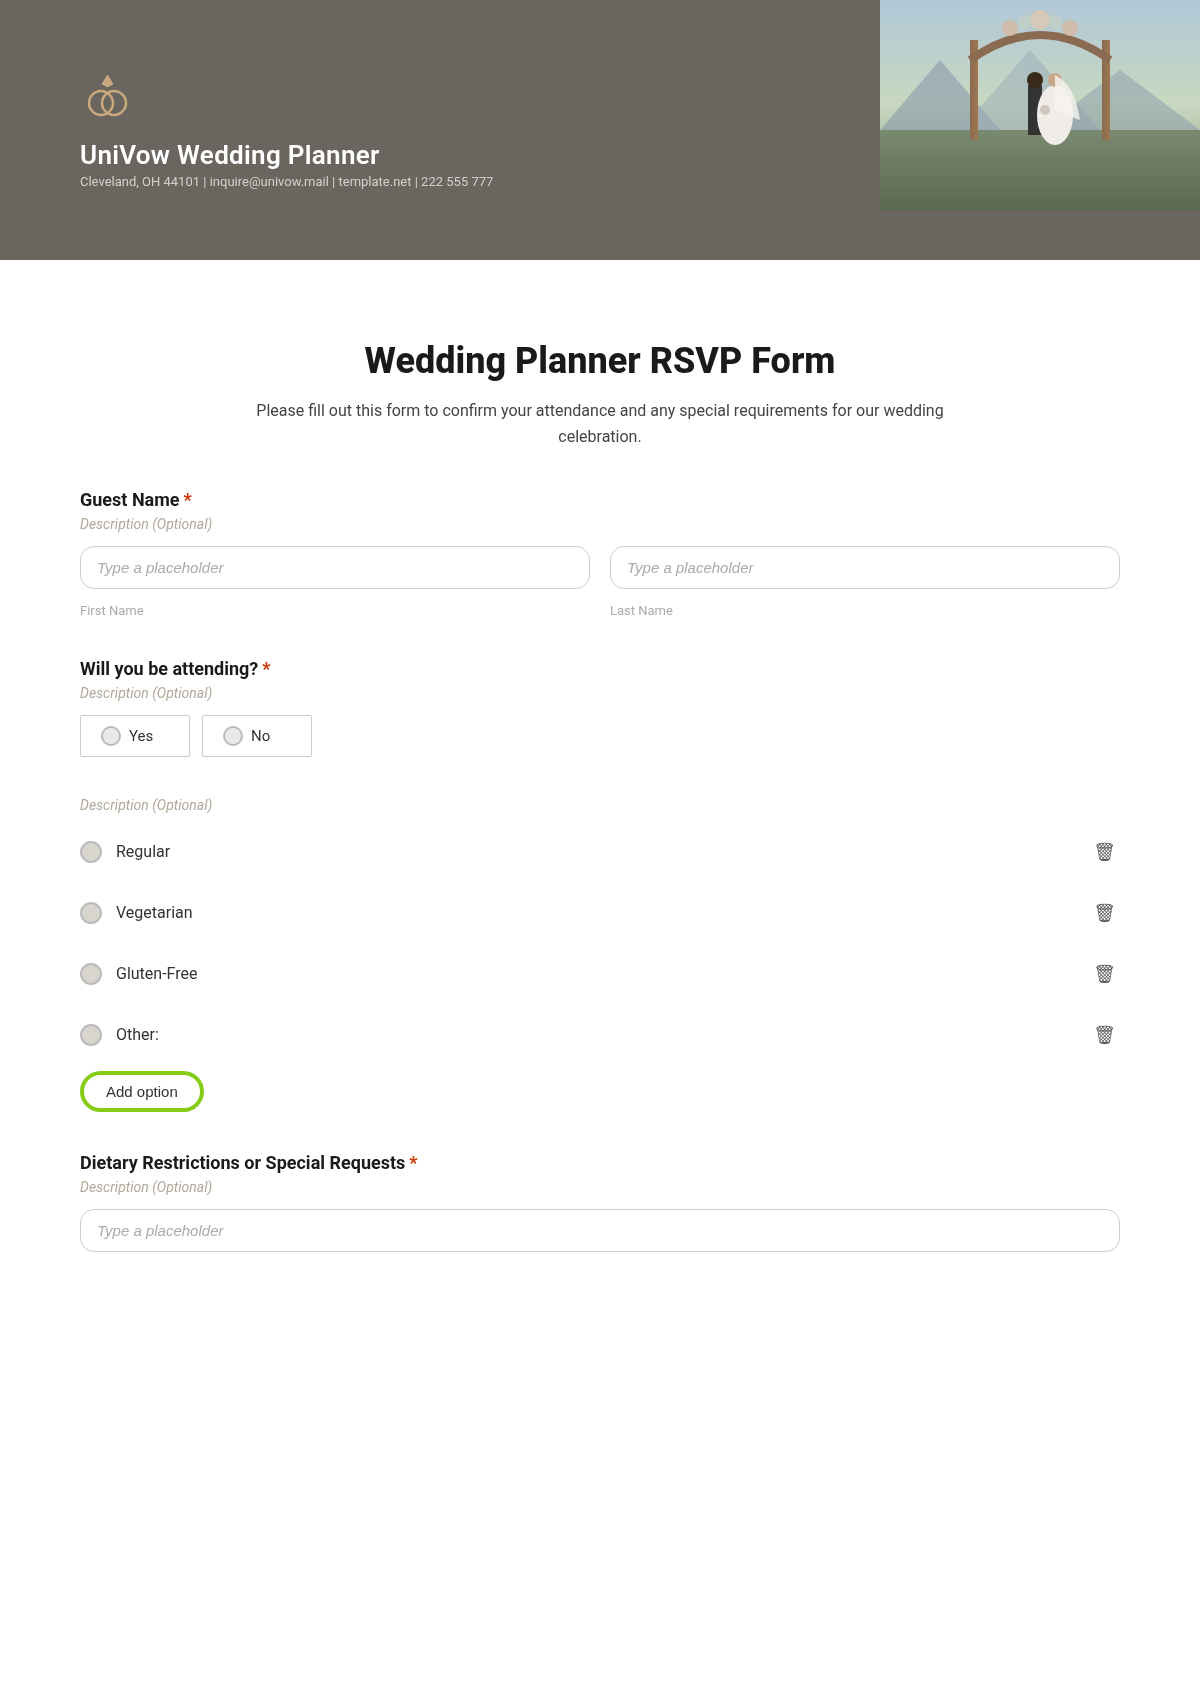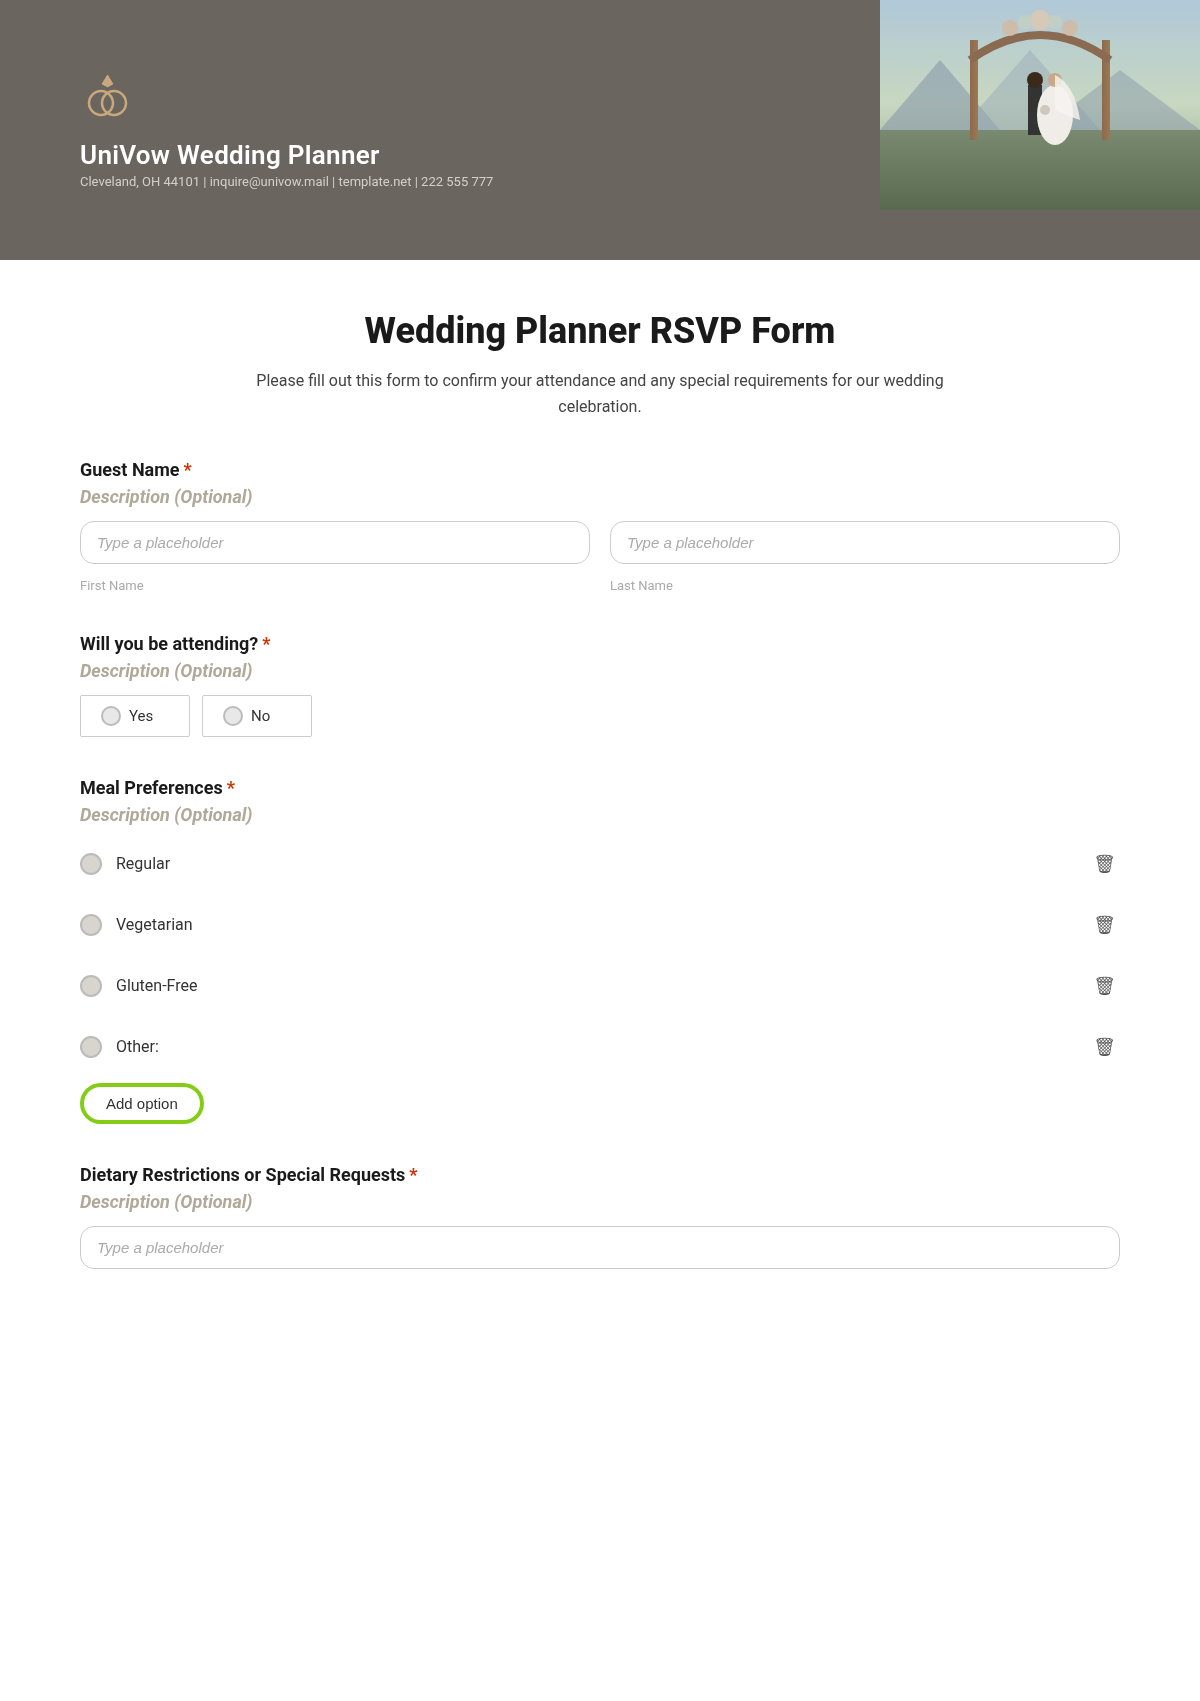--- a/index.html
+++ b/index.html
@@ -99,21 +99,21 @@
       right: 0;
       top: 0;
       width: 320px;
       height: 210px;
       overflow: hidden;
       border-radius: 0;
     }
 
     
     .main-content {
-      padding: 50px 80px 60px;
+      padding: 80px 80px 60px;
     }
 
     .form-header {
       text-align: center;
       margin-bottom: 40px;
     }
 
     .form-title {
       font-size: 36px;
       font-weight: 800;
@@ -140,25 +140,24 @@
       color: #1a1a1a;
       margin-bottom: 6px;
     }
 
     .required-star {
       color: #cc3300;
       margin-left: 4px;
     }
 
     .field-description {
-      font-size: 18px;
+      font-size: 14px;
       color: #b0a898;
       font-style: italic;
       margin-bottom: 14px;
-      font-weight: bold;
     }
 
     
     .input-row {
       display: flex;
       gap: 20px;
     }
 
     .input-group {
       flex: 1;
@@ -389,23 +388,20 @@
         <span class="radio-label">Yes</span>
       </label>
       <label class="radio-option">
         <div class="radio-circle"></div>
         <span class="radio-label">No</span>
       </label>
     </div>
   </div>
 
   <div class="form-section">
-    <div class="field-label">
-      <span>Meal Preferences</span><span class="required-star">*</span>
-    </div>
     <div class="field-description">Description (Optional)</div>
 
     <div class="meal-options-list">
 
       <div class="meal-option-row">
         <div class="meal-option-left">
           <div class="radio-circle-lg"></div>
           <span class="meal-option-text">Regular</span>
         </div>
         <span class="trash-icon">🗑</span>

